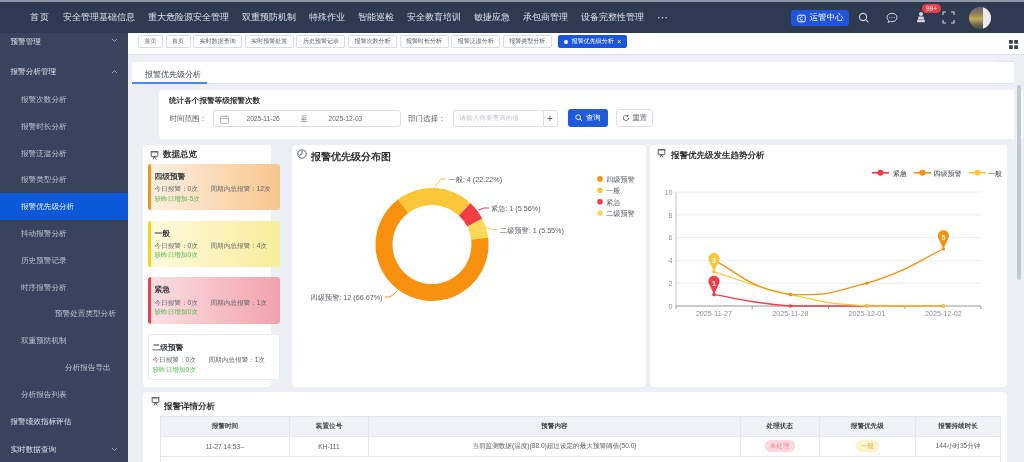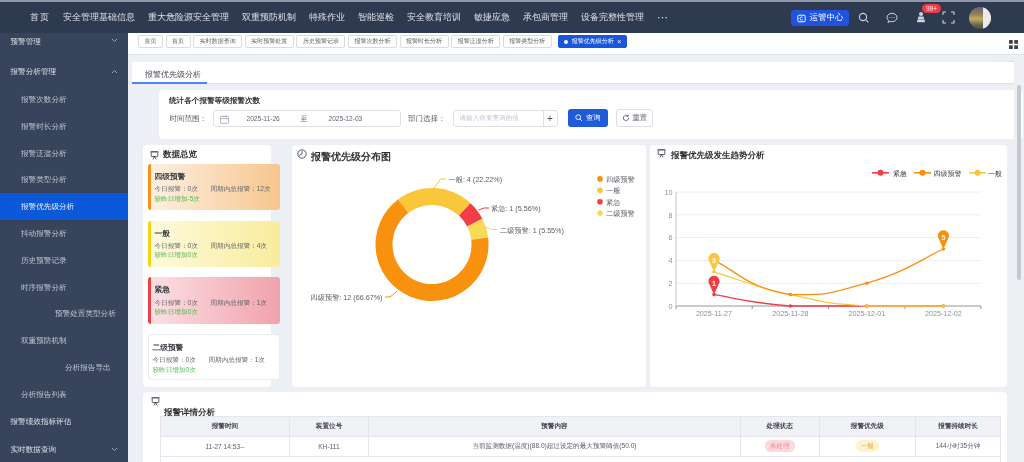--- a/index.html
+++ b/index.html
@@ -291,21 +291,21 @@
     <text x="943.4" y="239.5" font-size="7" fill="#fff" text-anchor="middle" font-weight="bold">5</text>
   </g>
 </svg>
 
 <div class="abs" style="left:143px;top:392px;width:864px;height:70px;background:#fff;border-radius:4px 4px 0 0;">
   <svg class="abs" style="left:8px;top:5px;" width="9" height="9" viewBox="0 0 9 9" fill="none" stroke="#4a4f57" stroke-width="0.9">
       <path d="M0.5 0.8h8"></path>
       <rect x="1.2" y="0.8" width="6.6" height="4.8" rx="0.5"></rect>
       <path d="M4.5 5.6v1M2.9 8.4l1.6-2.8M6.1 8.4L4.5 5.6"></path>
     </svg>
-  <div class="abs" style="left:21px;top:15px;font-size:8.5px;font-weight:bold;color:#303133;">报警详情分析</div>
+  <div class="abs" style="left:21px;top:9px;font-size:8.5px;font-weight:bold;color:#303133;">报警详情分析</div>
   <div class="abs" style="left:17px;top:24px;width:841px;height:46px;border:1px solid #e3e6ec;border-bottom:none;font-size:6.6px;">
     <div style="display:flex;height:19.5px;background:#f0f2f5;border-bottom:1px solid #e3e6ec;font-weight:bold;color:#41464d;">
       <div class="th" style="width:129px;">报警时间</div>
         <div class="th" style="width:79.4px;">装置位号</div>
         <div class="th" style="width:371.9px;">预警内容</div>
         <div class="th" style="width:78.9px;">处理状态</div>
         <div class="th" style="width:96.7px;">报警优先级</div>
         <div class="th" style="width:84px;border-right:none;">报警持续时长</div>
     </div>
     <div style="display:flex;height:20px;background:#fff;border-bottom:1px solid #e3e6ec;color:#5d6166;">

